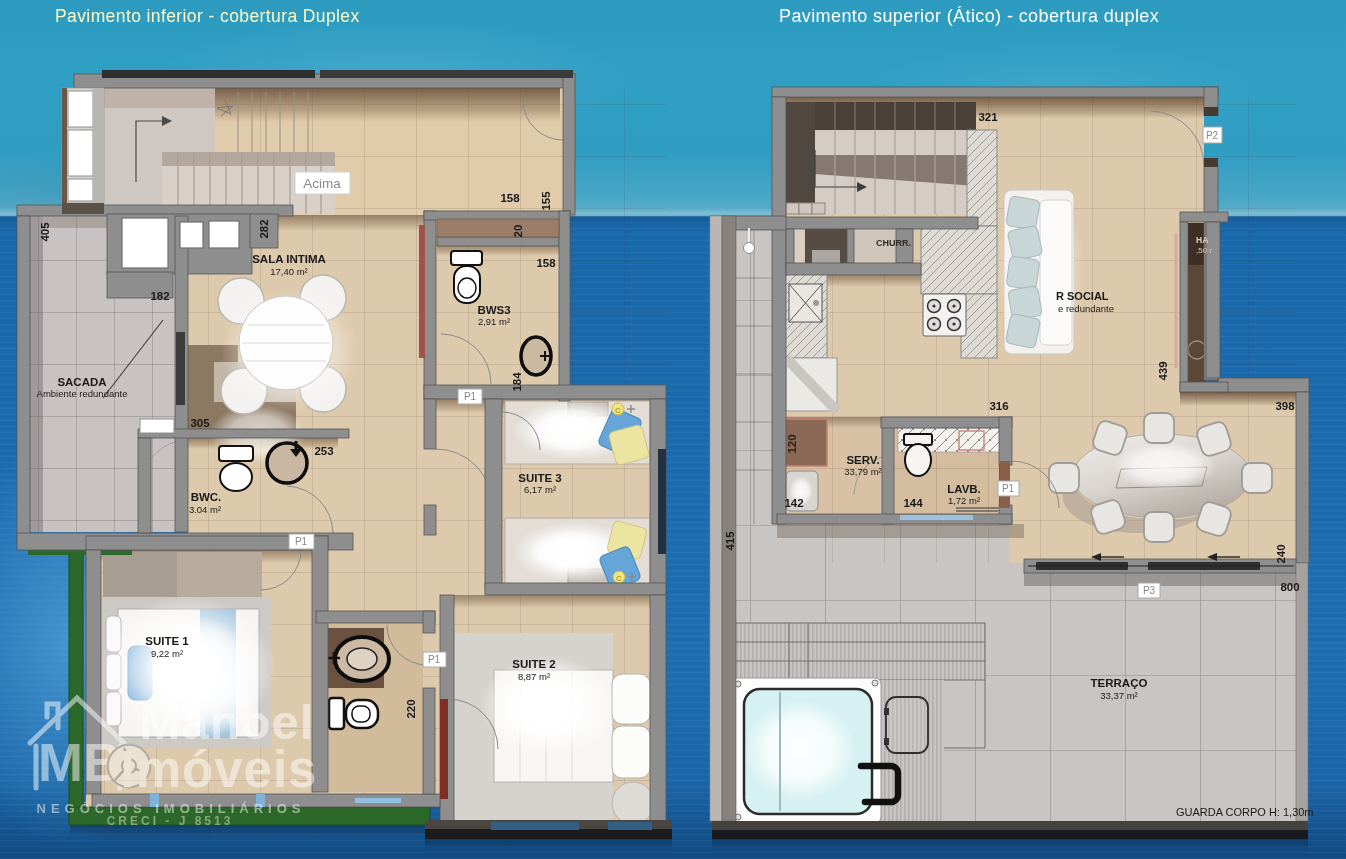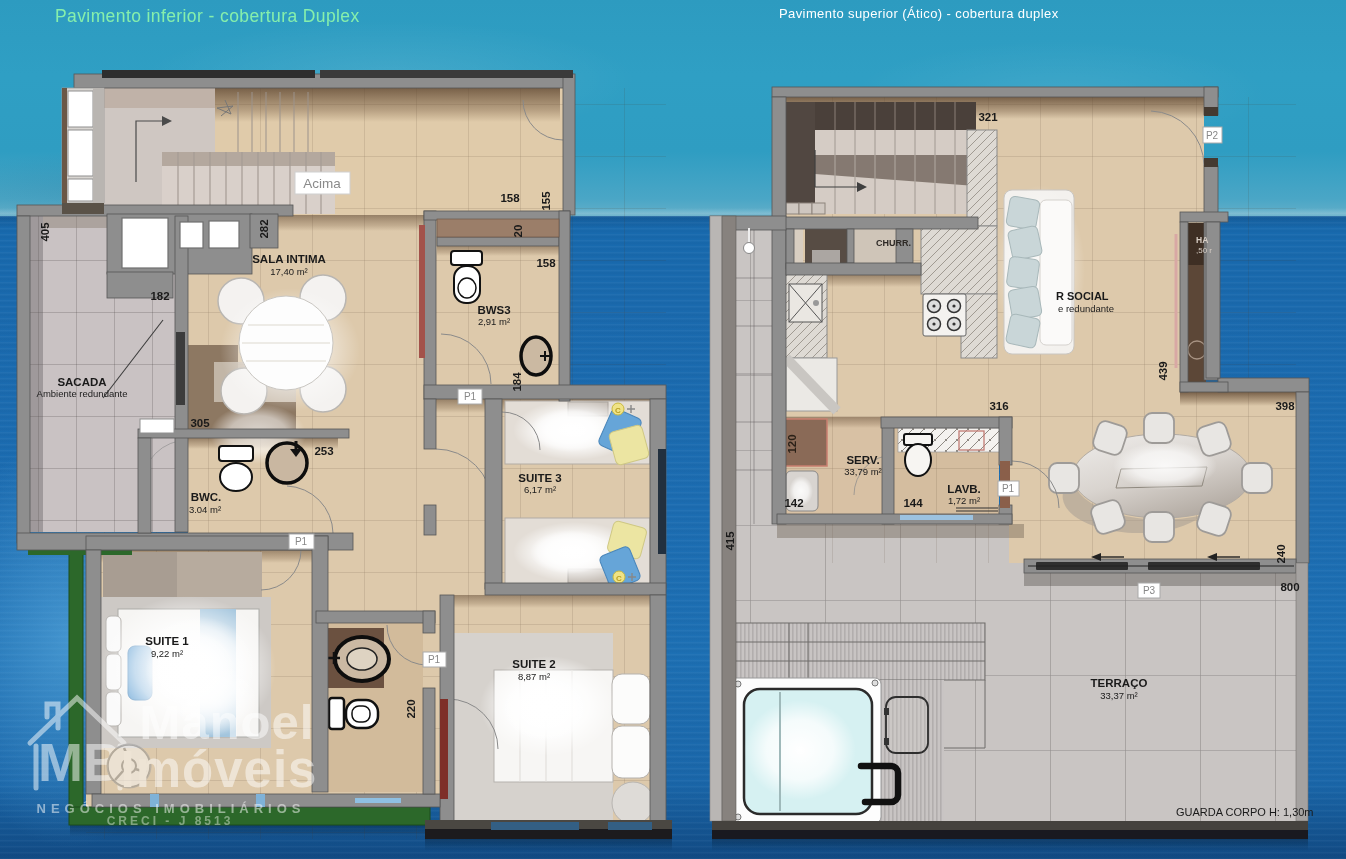--- a/index.html
+++ b/index.html
@@ -3,22 +3,22 @@
 <meta charset="utf-8">
 <style>
 html,body{margin:0;padding:0;background:#1c6bae;}
 .wrap{position:relative;width:1346px;height:859px;overflow:hidden;font-family:"Liberation Sans",sans-serif;}
 .sky{position:absolute;left:0;top:0;width:1346px;height:216px;background:linear-gradient(180deg,#2d9bc0 0%,#2f9fc4 35%,#2f9dc2 70%,#4aa6c6 92%,#63afc9 100%);}
 .sea{position:absolute;left:0;top:216px;width:1346px;height:643px;background:linear-gradient(180deg,#155d9b 0%,#186aae 2%,#1a6aae 14%,#1c6db2 45%,#1d70b4 68%,#1a67aa 88%,#114a83 100%);}
 .seatex{position:absolute;left:0;top:216px;width:1346px;height:643px;background:repeating-linear-gradient(180deg,rgba(255,255,255,0.035) 0 1px,rgba(10,30,60,0.035) 2px 4px,rgba(255,255,255,0.0) 5px 6px);}
 .glowL{position:absolute;left:-60px;top:430px;width:260px;height:420px;background:radial-gradient(ellipse at center,rgba(100,180,230,.55),rgba(100,180,230,0) 70%);}
 .hor{position:absolute;left:0;top:208px;width:1346px;height:9px;background:linear-gradient(180deg,rgba(160,205,220,0) 0%,rgba(175,212,226,.38) 60%,rgba(130,175,205,.12) 100%);}
 svg{position:absolute;left:0;top:0;}
-.t1{position:absolute;top:6px;left:55px;color:#86efac;font-size:17.5px;letter-spacing:.4px;}
-.t2{position:absolute;top:6px;left:779px;color:#fff;font-size:13px;letter-spacing:.4px;}
+.t1{position:absolute;top:6px;left:55px;color:#fef9c3;font-size:17.5px;letter-spacing:.4px;}
+.t2{position:absolute;top:6px;left:779px;color:#fff;font-size:18px;letter-spacing:.4px;}
 </style>
 </head>
 <body>
 <div class="wrap">
 <div class="sky"></div>
 <div class="sea"></div>
 <div class="seatex"></div>
 <div class="glowL"></div>
 <div class="hor"></div>
 <div style="position:absolute;left:140px;top:20px;width:500px;height:120px;background:radial-gradient(ellipse at center,rgba(255,255,255,.10),rgba(255,255,255,0) 70%);"></div>

